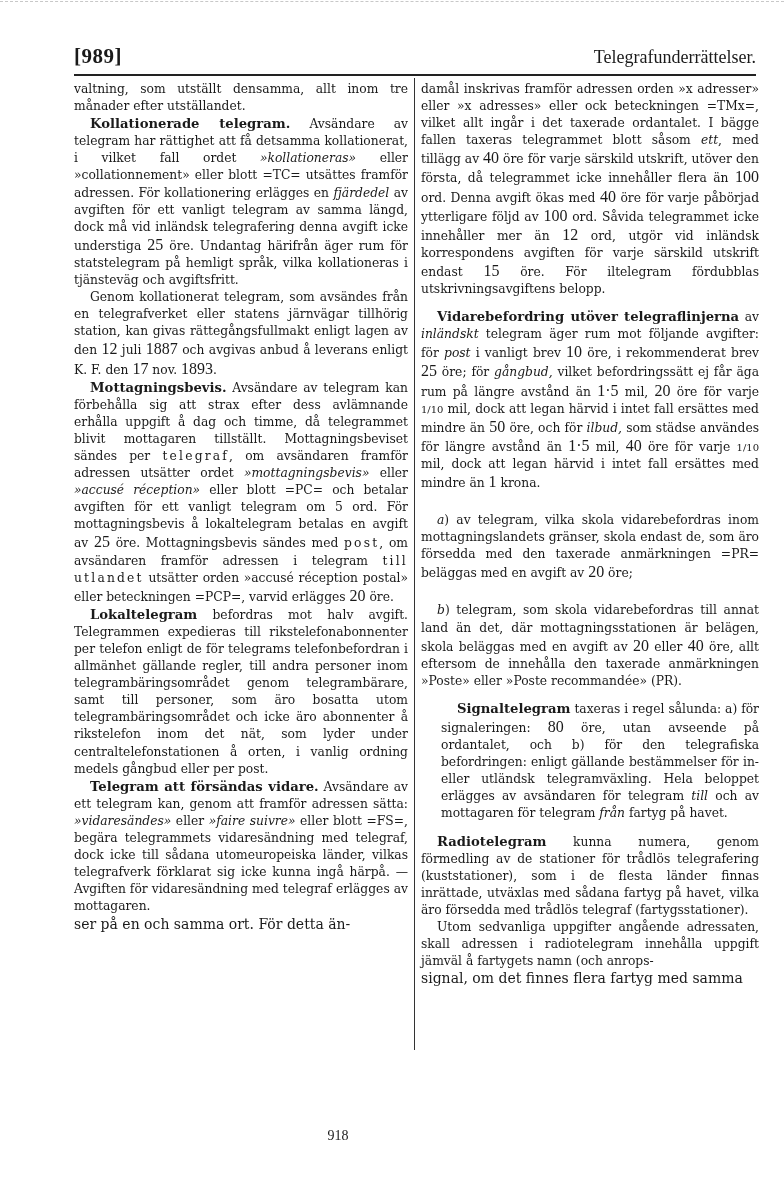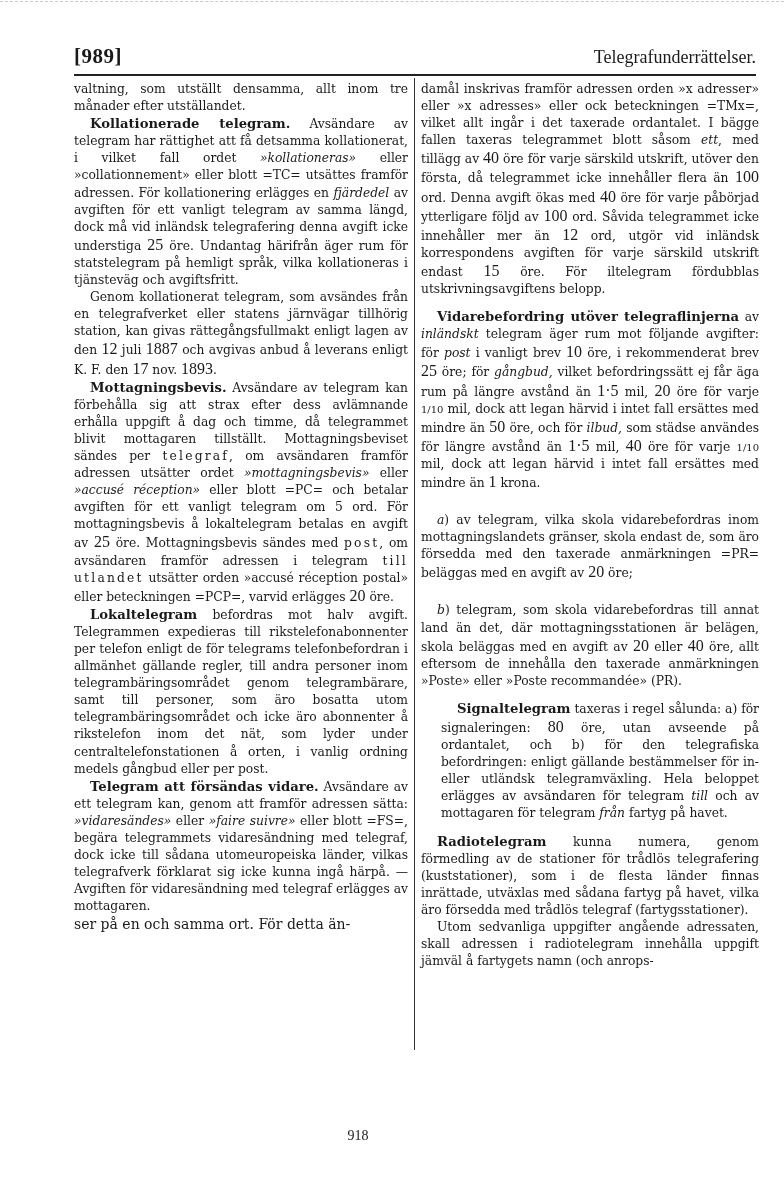--- a/index.html
+++ b/index.html
@@ -22,21 +22,21 @@
              border-left: 1px solid #333; }
   p { margin: 0; }
   p.indent { text-indent: 16px; }
   p.gap { margin-top: 20px; }
   .h { font-weight: bold; font-size: 13.2px; }
   .i { font-style: italic; }
   .sp { letter-spacing: 2.2px; margin-top: 44px; }
   .num { font-family: Liberation Serif, serif; font-size: 16px; }
   .small { font-size: 14px; }
   .folio { position: absolute; left: 0; width: 676px; top: 1128px; text-align: center;
-           font-family: "Liberation Serif", serif; font-size: 14px; padding-left: 20px; }
+           font-family: "Liberation Serif", serif; font-size: 14px; }
 </style>
 </head>
 <body>
 
 <div class="scanline"></div>
 
 <div class="header">
   <span class="page-num-bracket">[989]</span>
   <div class="running-title">Telegrafunderrättelser.</div>
 </div>
@@ -90,15 +90,16 @@
 
   <p class="indent gap" style="margin-top:10px;margin-left:20px;">
     <span class="h">Signaltelegram</span><span> taxeras i regel sålunda: a) för signaleringen: </span><span class="num">80</span><span> öre, utan avseende på ordantalet, och b) för den telegrafiska befordringen: enligt gällande bestämmelser för in- eller utländsk telegramväxling. Hela beloppet erlägges av avsändaren för telegram </span><span class="i">till</span><span> och av mottagaren för telegram </span><span class="i">från</span><span> fartyg på havet.</span>
   </p>
 
   <p class="indent gap" style="margin-top:10px;">
     <span class="h">Radiotelegram</span><span> kunna numera, genom förmedling av de stationer för trådlös telegrafering (kuststationer), som i de flesta länder finnas inrättade, utväxlas med sådana fartyg på havet, vilka äro försedda med trådlös telegraf (fartygsstationer).</span>
   </p>
 
   <p class="indent">Utom sedvanliga uppgifter angående adressaten, skall adressen i radiotelegram innehålla uppgift jämväl å fartygets namn (och anrops-</p>
+  <p class="small">signal, om det finnes flera fartyg med samma</p>
 </div>
 
 <div class="folio">918</div>
 
 </body></html>

